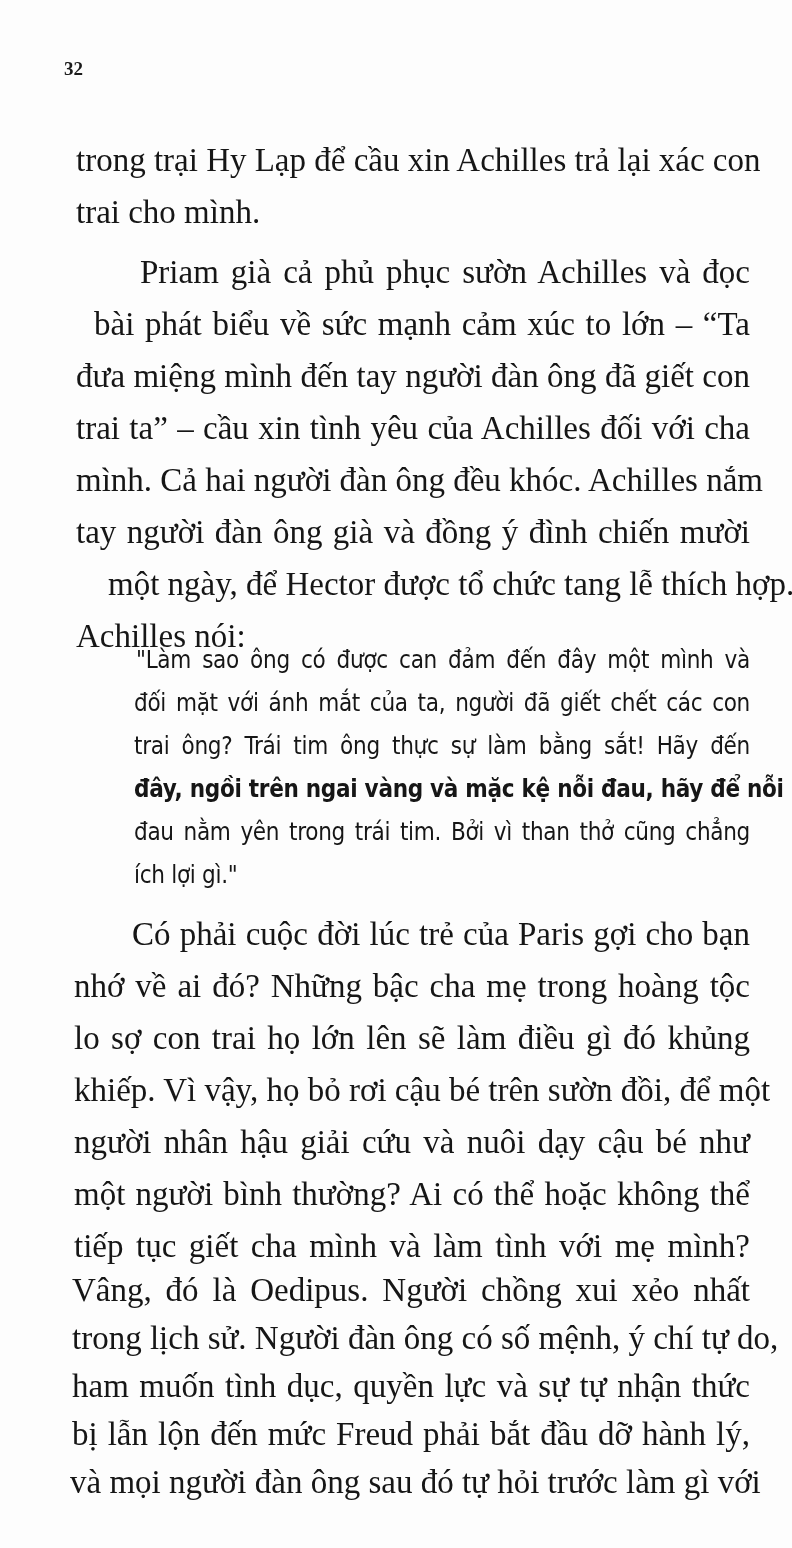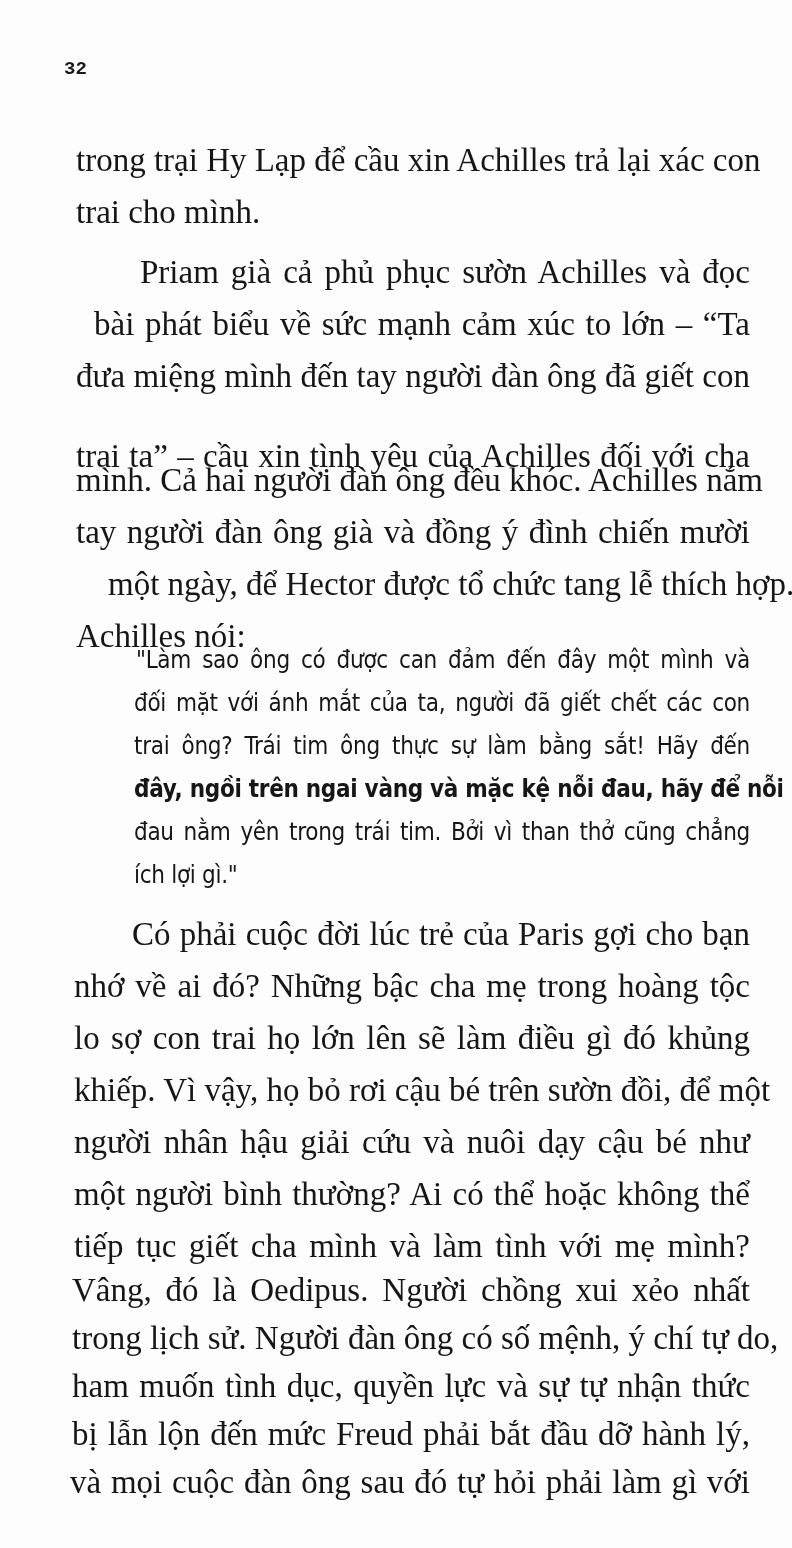--- a/index.html
+++ b/index.html
@@ -2,21 +2,21 @@
 <html><head>
   <meta charset="utf-8">
   <style>
     html, body { margin: 0; padding: 0; }
     body {
       width: 792px; height: 1548px; background: #fdfdfd; position: relative; overflow: hidden;
       color: #161616;
     }
     .page-number {
       position: absolute; left: 64px; top: 58px;
-      font-family: Liberation Mono, monospace; font-weight: bold; font-size: 19px; color: #1a1a1a;
+      font-family: Liberation Serif, serif; font-weight: bold; font-size: 19px; color: #1a1a1a;
     }
     .body-line {
       position: absolute; left: 76px; right: 42px;
       font-family: "Liberation Serif", serif; font-size: 33px; line-height: 40px;
       white-space: nowrap; text-align: justify; text-align-last: justify;
     }
     .body-line.last { text-align-last: left; }
     .quote-line {
       position: absolute; left: 136px; right: 42px;
       font-family: "DejaVu Sans Condensed", "DejaVu Sans", sans-serif; font-size: 24px; line-height: 32px;
@@ -30,21 +30,21 @@
 
 <div>
   <div class="page-number">32</div>
 
   <div class="body-line" style="top:140px;">trong trại Hy Lạp để cầu xin Achilles trả lại xác con</div>
   <div class="body-line last" style="top:192px;">trai cho mình.</div>
 
   <div class="body-line" style="top:252px; left:140px;">Priam già cả phủ phục sườn Achilles và đọc</div>
   <div class="body-line" style="top:304px;margin-left:18px;">bài phát biểu về sức mạnh cảm xúc to lớn – “Ta</div>
   <div class="body-line" style="top:356px;">đưa miệng mình đến tay người đàn ông đã giết con</div>
-  <div class="body-line" style="top:408px;margin-top:28px;">trai ta” – cầu xin tình yêu của Achilles đối với cha</div>
+  <div class="body-line" style="top:408px;">trai ta” – cầu xin tình yêu của Achilles đối với cha</div>
   <div class="body-line" style="top:460px;">mình. Cả hai người đàn ông đều khóc. Achilles nắm</div>
   <div class="body-line" style="top:512px;">tay người đàn ông già và đồng ý đình chiến mười</div>
   <div class="body-line" style="top:564px;margin-left:32px;">một ngày, để Hector được tổ chức tang lễ thích hợp.</div>
   <div class="body-line last" style="top:616px;">Achilles nói:</div>
 
   <div>
     <div class="quote-line" style="top:644px;">"Làm sao ông có được can đảm đến đây một mình và</div>
     <div class="quote-line" style="top:687px; left:134px;">đối mặt với ánh mắt của ta, người đã giết chết các con</div>
     <div class="quote-line" style="top:730px; left:134px;">trai ông? Trái tim ông thực sự làm bằng sắt! Hãy đến</div>
     <div class="quote-line" style="top:773px; left:134px;font-weight:bold;">đây, ngồi trên ngai vàng và mặc kệ nỗi đau, hãy để nỗi</div>
@@ -56,14 +56,14 @@
   <div class="body-line" style="top:966px; left:74px;">nhớ về ai đó? Những bậc cha mẹ trong hoàng tộc</div>
   <div class="body-line" style="top:1018px; left:74px;">lo sợ con trai họ lớn lên sẽ làm điều gì đó khủng</div>
   <div class="body-line" style="top:1070px; left:74px;">khiếp. Vì vậy, họ bỏ rơi cậu bé trên sườn đồi, để một</div>
   <div class="body-line" style="top:1122px; left:74px;">người nhân hậu giải cứu và nuôi dạy cậu bé như</div>
   <div class="body-line" style="top:1174px; left:74px;">một người bình thường? Ai có thể hoặc không thể</div>
   <div class="body-line" style="top:1226px; left:74px;">tiếp tục giết cha mình và làm tình với mẹ mình?</div>
   <div class="body-line" style="top:1270px; left:72px;">Vâng, đó là Oedipus. Người chồng xui xẻo nhất</div>
   <div class="body-line" style="top:1318px; left:72px;">trong lịch sử. Người đàn ông có số mệnh, ý chí tự do,</div>
   <div class="body-line" style="top:1366px; left:72px;">ham muốn tình dục, quyền lực và sự tự nhận thức</div>
   <div class="body-line" style="top:1414px; left:72px;">bị lẫn lộn đến mức Freud phải bắt đầu dỡ hành lý,</div>
-  <div class="body-line" style="top:1462px; left:70px;">và mọi cuộc đàn ông sau đó tự hỏi phải làm gì với</div>
+  <div class="body-line" style="top:1462px; left:70px;">và mọi người đàn ông sau đó tự hỏi trước làm gì với</div>
 </div>
 
 </body></html>

